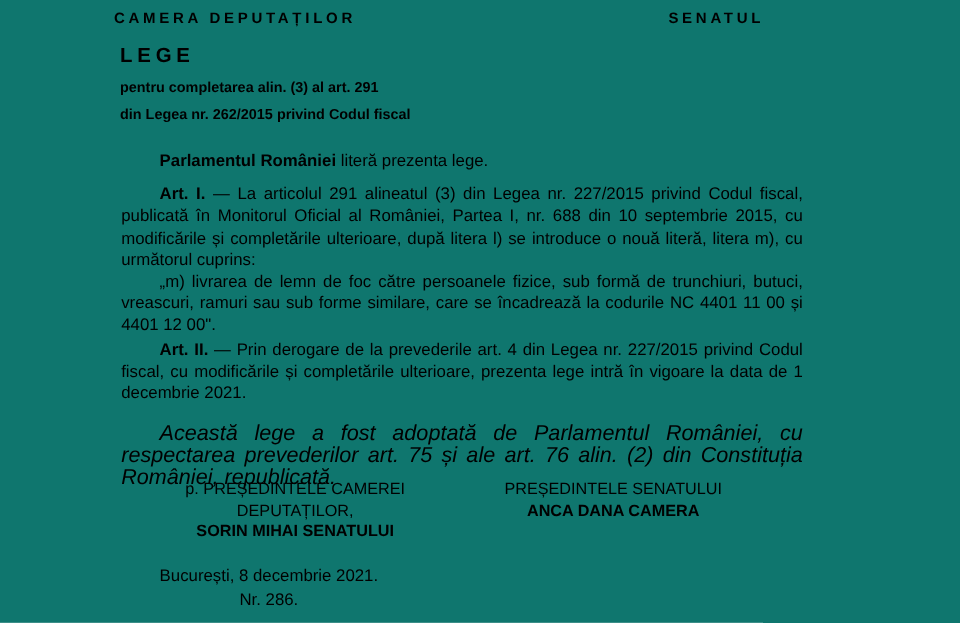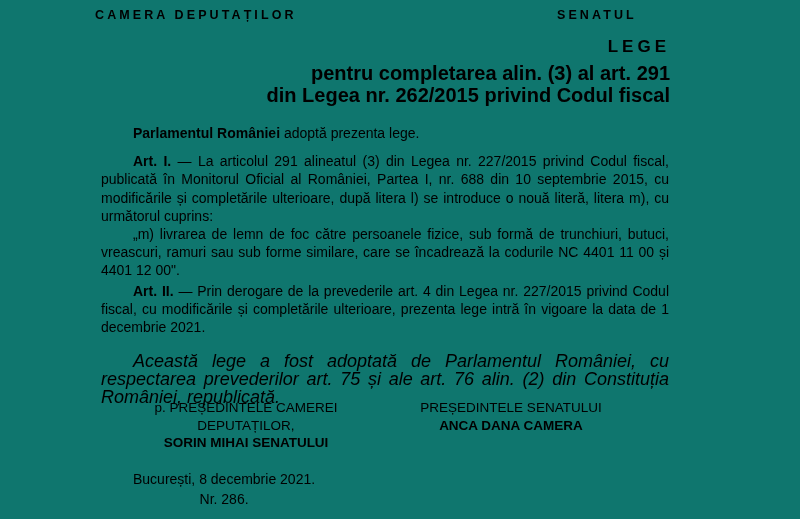--- a/index.html
+++ b/index.html
@@ -41,31 +41,31 @@
   }
   .chamber-left  { left: 95px; }
   .chamber-right { left: 557px; }
 
   
   .title-block {
     position: absolute;
     top: 36px;
     left: 100px;
     width: 570px;
-    text-align: right;
+    text-align: left;
   }
   .title-main {
     font-size: 17px;
     font-weight: bold;
     letter-spacing: 4px;
     line-height: 22px;
     margin-bottom: 4px;
   }
   .title-sub {
-    font-size: 20px;
+    font-size: 12px;
     font-weight: bold;
     line-height: 22px;
   }
 
   
   .body-area {
     position: absolute;
     top: 124px;
     left: 101px;
     width: 568px;
@@ -144,21 +144,21 @@
 
   <div class="title-block">
     <div class="title-main">LEGE</div>
     <div class="title-sub">pentru completarea alin. (3) al art. 291</div>
     <div class="title-sub">din Legea nr. 262/2015 privind Codul fiscal</div>
   </div>
 
   <div class="body-area">
 
     <p class="para lead last-left">
-      <span class="b">Parlamentul României</span><span> adoptă prezenta lege.</span>
+      <span class="b">Parlamentul României</span><span> literă prezenta lege.</span>
     </p>
 
     <p class="para art">
       <span class="b">Art. I.</span><span class="dash"> — </span><span>La articolul 291 alineatul (3) din Legea nr. 227/2015 privind Codul fiscal, publicată în Monitorul Oficial al României, Partea I, nr. 688 din 10 septembrie 2015, cu modificările și completările ulterioare, după litera l) se introduce o nouă literă, litera m), cu următorul cuprins:</span>
     </p>
 
     <p class="para quoted last-left">
       <span>„m) livrarea de lemn de foc către persoanele fizice, sub formă de trunchiuri, butuci, vreascuri, ramuri sau sub forme similare, care se încadrează la codurile NC 4401 11 00 și 4401 12 00".</span>
     </p>
 

